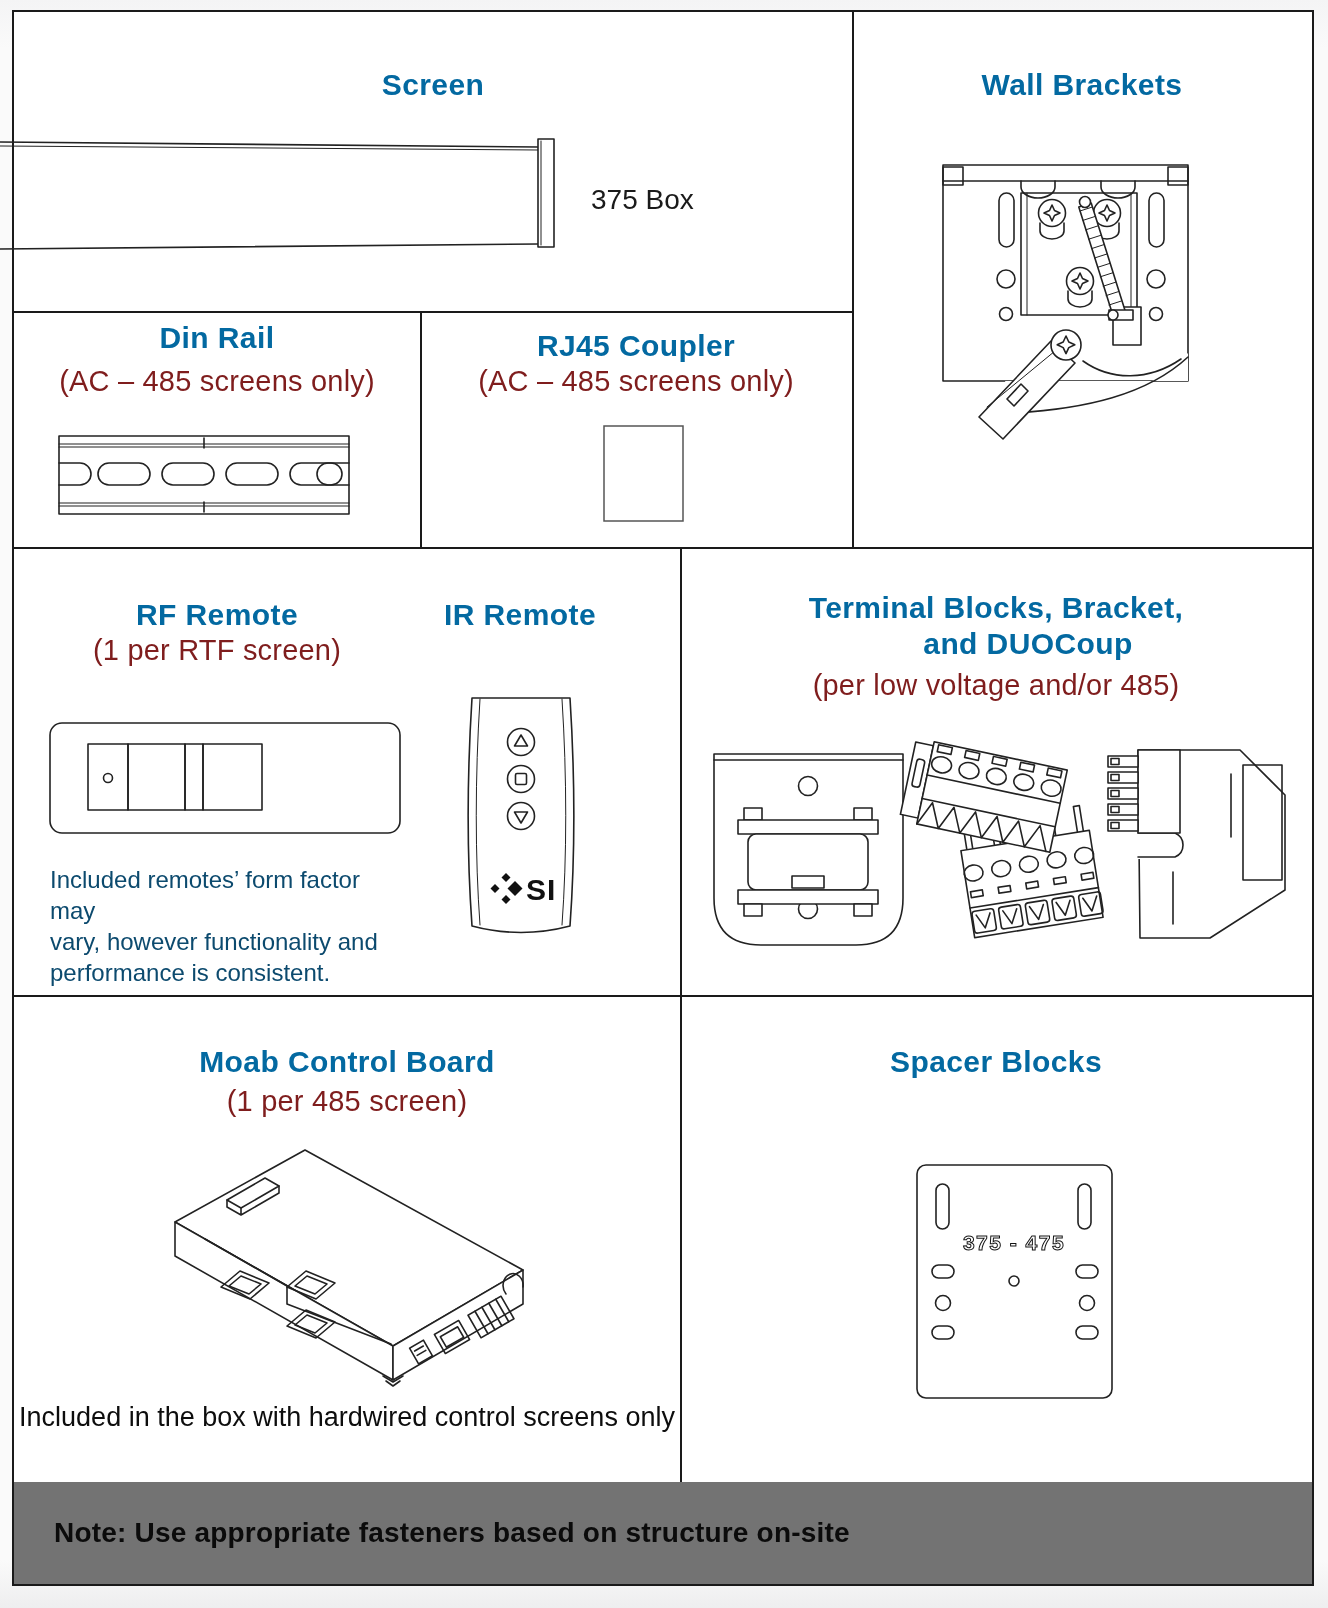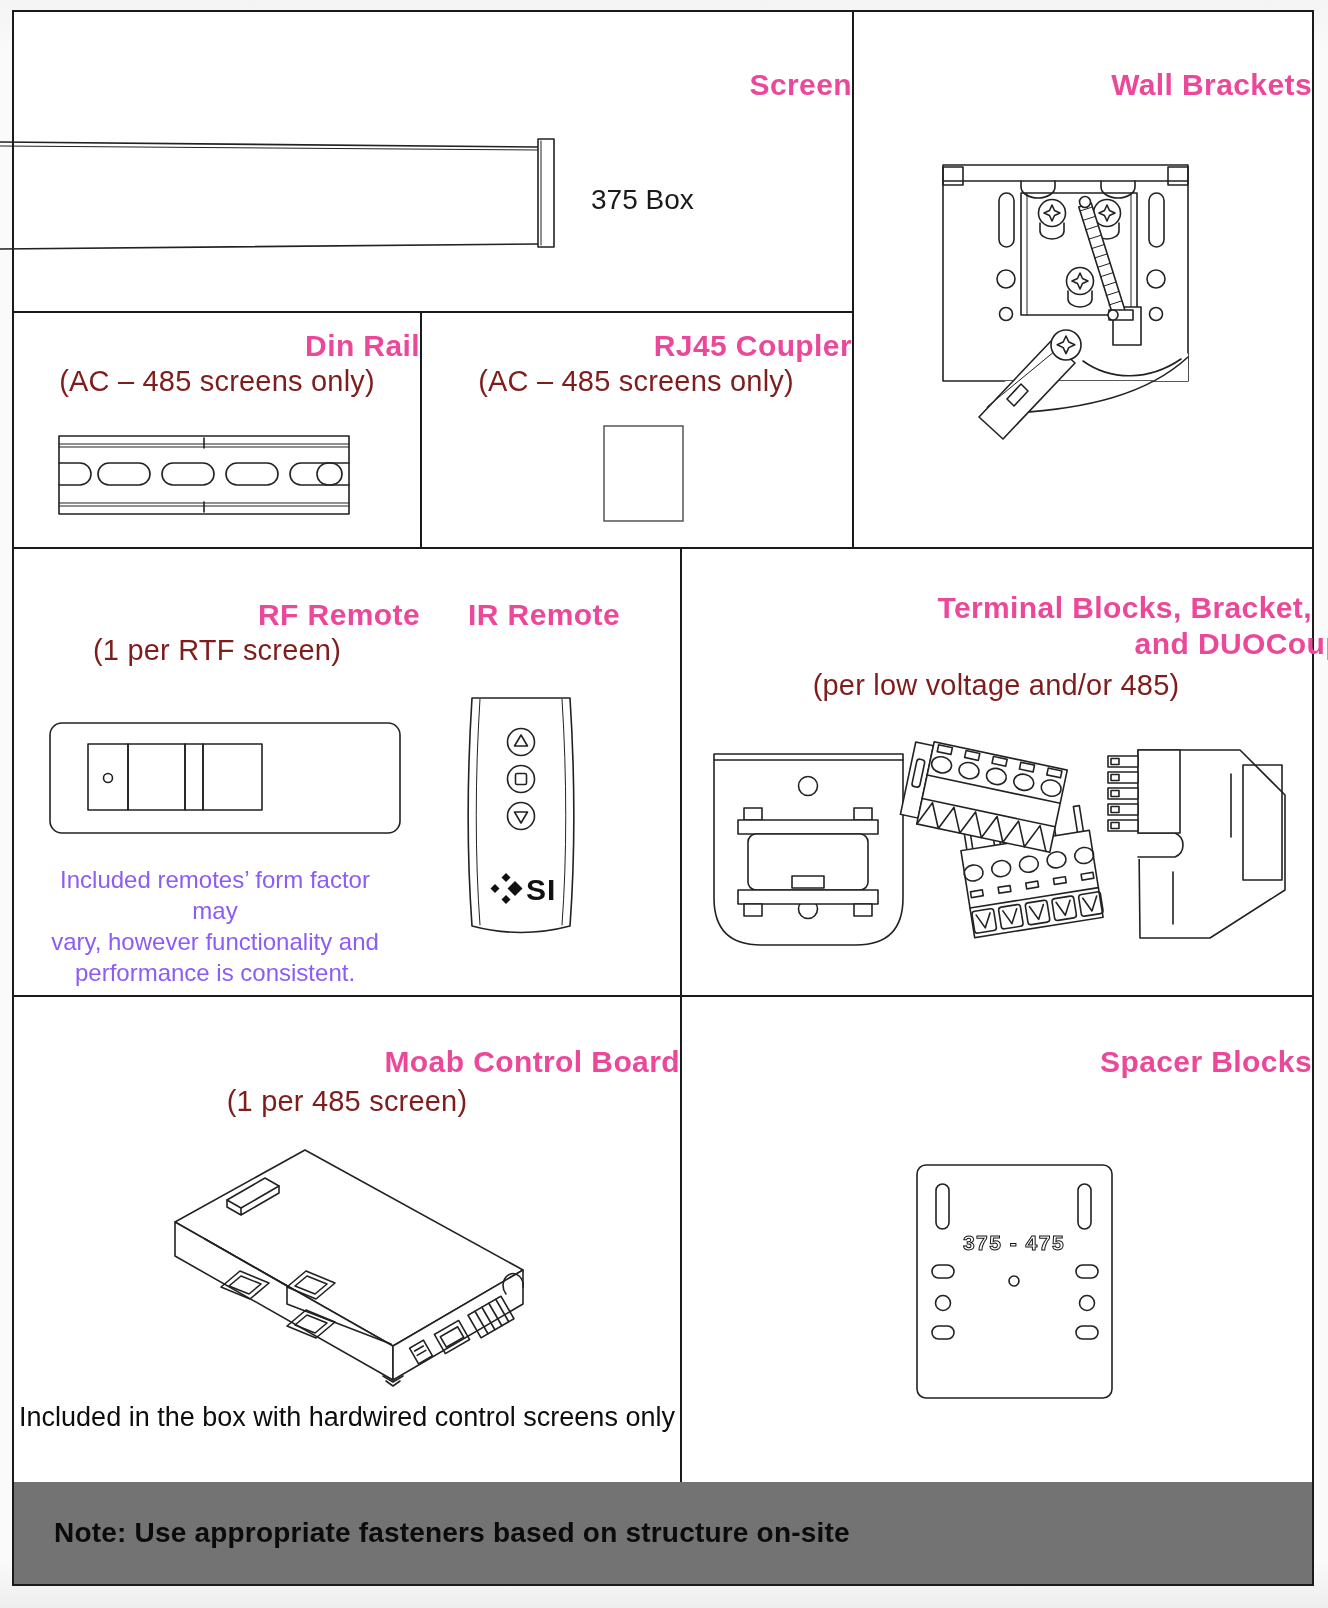--- a/index.html
+++ b/index.html
@@ -7,30 +7,30 @@
     width:1328px;height:1608px;overflow:hidden;position:relative;
     background:linear-gradient(180deg,#f4f4f5 0%,#fafafa 3%,#fafafa 97%,#eeeeef 100%);
     font-family:"Liberation Sans", sans-serif;color:#111;
   }
   .page{
     position:absolute;left:12px;top:10px;width:1298px;height:1572px;
     background:#fff;border:2px solid #1a1a1a;
   }
   .divider{position:absolute;background:#1a1a1a;}
   .cell-title{
-    position:absolute;text-align:right;font-weight:bold;font-size:30px;
-    letter-spacing:.4px;color:#ec4899;line-height:36px;
+    position:absolute;text-align:center;font-weight:bold;font-size:30px;
+    letter-spacing:.4px;color:#0369a1;line-height:36px;
   }
   .cell-subtitle{
     position:absolute;text-align:center;font-weight:normal;font-size:29px;
     letter-spacing:.2px;color:#7f1d1d;line-height:35px;
   }
   .plain-label{position:absolute;font-size:28px;color:#1a1a1a;}
   .small-note{
-    position:absolute;text-align:center;font-size:24px;line-height:31px;color:#8b5cf6;
+    position:absolute;text-align:left;font-size:24px;line-height:31px;color:#0c4a6e;
   }
   .moab-note{position:absolute;text-align:center;font-size:27px;color:#0d0d0d;}
   .footer-bar{
     position:absolute;left:0;top:1470px;width:1298px;height:102px;
     background:#737373;display:flex;align-items:center;
   }
   .footer-text{font-weight:bold;font-size:28px;margin-left:40px;color:#0b0b0b;letter-spacing:.2px;}
   svg{position:absolute;overflow:visible;}
   .ln{stroke:#222;stroke-width:1.6;fill:none;stroke-linejoin:round;stroke-linecap:round;}
   .lnw{stroke:#222;stroke-width:1.6;fill:#fff;stroke-linejoin:round;stroke-linecap:round;}
@@ -108,21 +108,21 @@
 
     <g>
       <path class="lnw" d="M143.8,52 L177.8,160 L190.2,156 L156.2,48 Z"></path>
       <path class="ln" style="stroke-width:1" d="M145,56 l12.4,-4 M147.9,65.4 l12.4,-4 M150.8,74.8 l12.4,-4 M153.7,84.2 l12.4,-4 M156.6,93.6 l12.4,-4 M159.5,103 l12.4,-4 M162.4,112.4 l12.4,-4 M165.3,121.8 l12.4,-4 M168.2,131.2 l12.4,-4 M171.1,140.6 l12.4,-4 M174,150 l12.4,-4"></path>
       <circle class="lnw" cx="150" cy="47" r="5.5"></circle>
       <rect class="lnw" x="174" y="155" width="24" height="10"></rect>
       <circle class="lnw" cx="178" cy="160" r="5"></circle>
     </g>
   </svg>
 
-  <div class="cell-title" style="left:0;top:316px;width:406px;">Din Rail</div>
+  <div class="cell-title" style="left:0;top:308px;width:406px;">Din Rail</div>
   <div class="cell-subtitle" style="left:0;top:352px;width:406px;">(AC – 485 screens only)</div>
   <svg style="left:44px;top:422px;" width="292" height="84" viewBox="0 0 292 84">
     <rect class="ln" x="1" y="2" width="290" height="78"></rect>
     <path class="ln" style="stroke-width:1.2" d="M1,10 H291 M1,13 H291 M1,69 H291 M1,72 H291"></path>
     <path class="ln" d="M146,4 V14 M146,68 V78"></path>
     <path class="ln" d="M22,29 a11,11 0 0 1 0,22 H1 M22,29 H1"></path>
     <rect class="ln" x="40" y="29" width="52" height="22" rx="11"></rect>
     <rect class="ln" x="104" y="29" width="52" height="22" rx="11"></rect>
     <rect class="ln" x="168" y="29" width="52" height="22" rx="11"></rect>
     <rect class="ln" x="232" y="29" width="52" height="22" rx="11"></rect>

